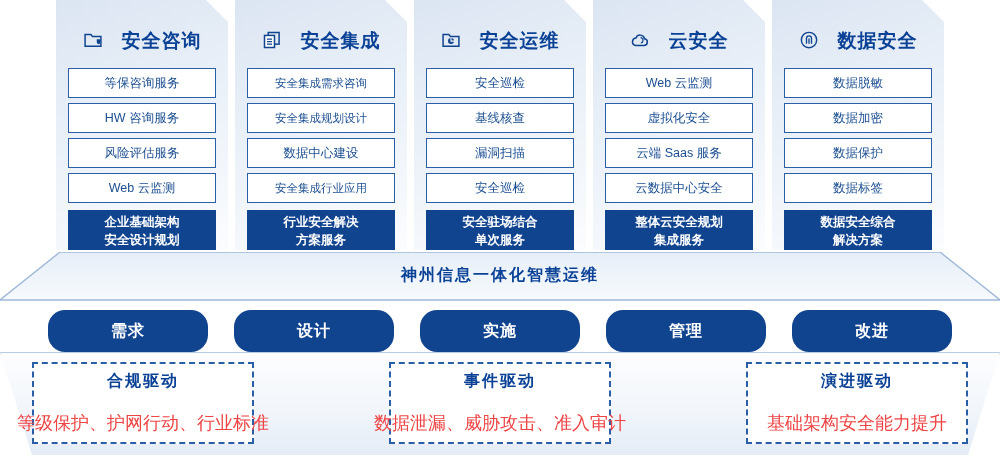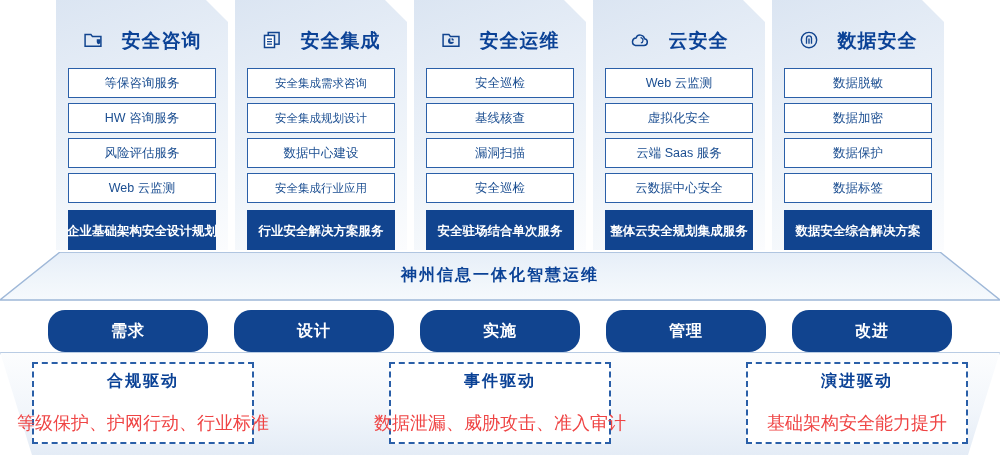--- a/index.html
+++ b/index.html
@@ -42,21 +42,21 @@
     height:28px;margin:0 2px 5px 2px;
     border:1px solid #2a5fa8;
     background:#ffffff;
     display:flex;align-items:center;justify-content:center;
     font-size:12.5px;color:#1b4e91;white-space:nowrap;
   }
   .item.sm{font-size:11.5px;}
   .footer-box{
     margin:7px 2px 0 2px;height:42px;
     background:#11448f;color:#fff;
-    display:flex;flex-direction:row;align-items:center;justify-content:center;
+    display:flex;flex-direction:column;align-items:center;justify-content:center;
     font-size:12.5px;font-weight:bold;line-height:1.45;white-space:nowrap;
   }
 
   
   .banner-wrap{position:absolute;left:0;top:252px;width:1000px;height:50px;}
   .banner{
     position:absolute;left:0;top:0;width:1000px;height:50px;
     background:linear-gradient(180deg,#e6eef8 0%,#eef4fa 45%,#f7fafd 100%);
     -webkit-clip-path:polygon(60px 0, 940px 0, 1000px 48px, 0 48px);
     clip-path:polygon(60px 0, 940px 0, 1000px 48px, 0 48px);

